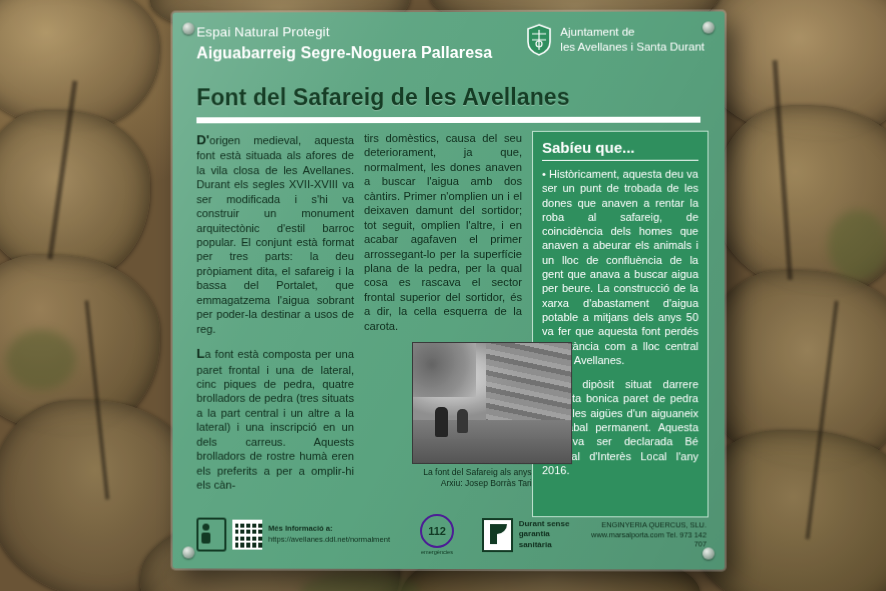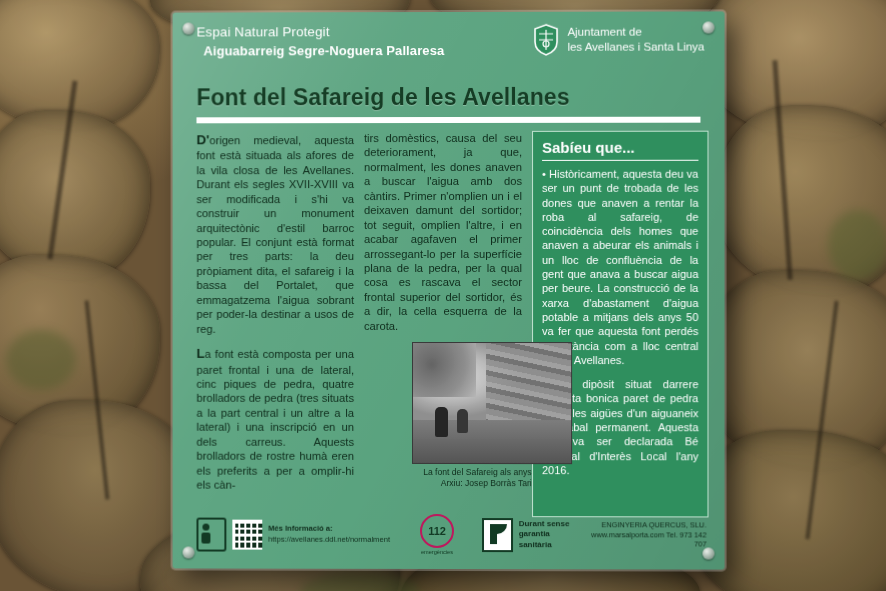--- a/index.html
+++ b/index.html
@@ -92,25 +92,24 @@
     color: #ffffff;
     z-index: 3;
   }
   #header-left { line-height: 1.25; }
   #eyebrow {
     font-size: 13.5px;
     font-weight: normal;
     letter-spacing: 0.1px;
   }
   #park-name {
-    font-size: 13px;
+    font-size: 16px;
     font-weight: bold;
     letter-spacing: 0.1px;
     margin-top: 2px;
-    margin-left: 7px;
   }
   #header-right {
     display: flex;
     align-items: center;
     gap: 8px;
     padding-right: 4px;
   }
   #town-text {
     font-size: 11.5px;
     line-height: 1.3;
@@ -274,21 +273,21 @@
     line-height: 1.35;
     color: #0f2d1c;
   }
   #more-info .mi-label { display: block; font-weight: bold; }
   #emergency {
     display: flex; flex-direction: column; align-items: center;
     margin-left: 18px;
   }
   #emergency-circle {
     width: 30px; height: 30px; border-radius: 50%;
-    border: 2px solid #be185d;
+    border: 2px solid #4c1d95;
     display: flex; align-items: center; justify-content: center;
     font-size: 11px; font-weight: bold; color: #123a24;
   }
   #emergency-label { font-size: 5.6px; color: #123a24; margin-top: 1px; }
   #water-group { display: flex; align-items: center; gap: 6px; margin-left: 16px; }
   #water-icon {
     width: 30px; height: 30px;
     border: 2px solid #123a24;
     background: #ffffff;
     position: relative;
@@ -364,21 +363,21 @@
       <div id="header-right">
         <div id="crest">
           <svg width="26" height="32" viewBox="0 0 26 32">
             <path d="M13 1 L24 5 L24 18 C24 25 19 29 13 31 C7 29 2 25 2 18 L2 5 Z" fill="#2f8f5e" stroke="#ffffff" stroke-width="1.6"></path>
             <path d="M13 6 L13 26 M6 10 L20 10 M6 16 L20 16" stroke="#ffffff" stroke-width="1.2" fill="none"></path>
             <circle cx="13" cy="20" r="3" fill="none" stroke="#ffffff" stroke-width="1.2"></circle>
           </svg>
         </div>
         <div id="town-text">
           <span class="l1">Ajuntament de</span>
-          <span class="l2">les Avellanes i Santa Linya</span>
+          <span class="l2">les Avellanes i Santa Durant</span>
         </div>
       </div>
     </div>
 
     <div id="title-bar">
       <div id="title">Font del Safareig de les Avellanes</div>
     </div>
 
     <div id="body-area">
 

